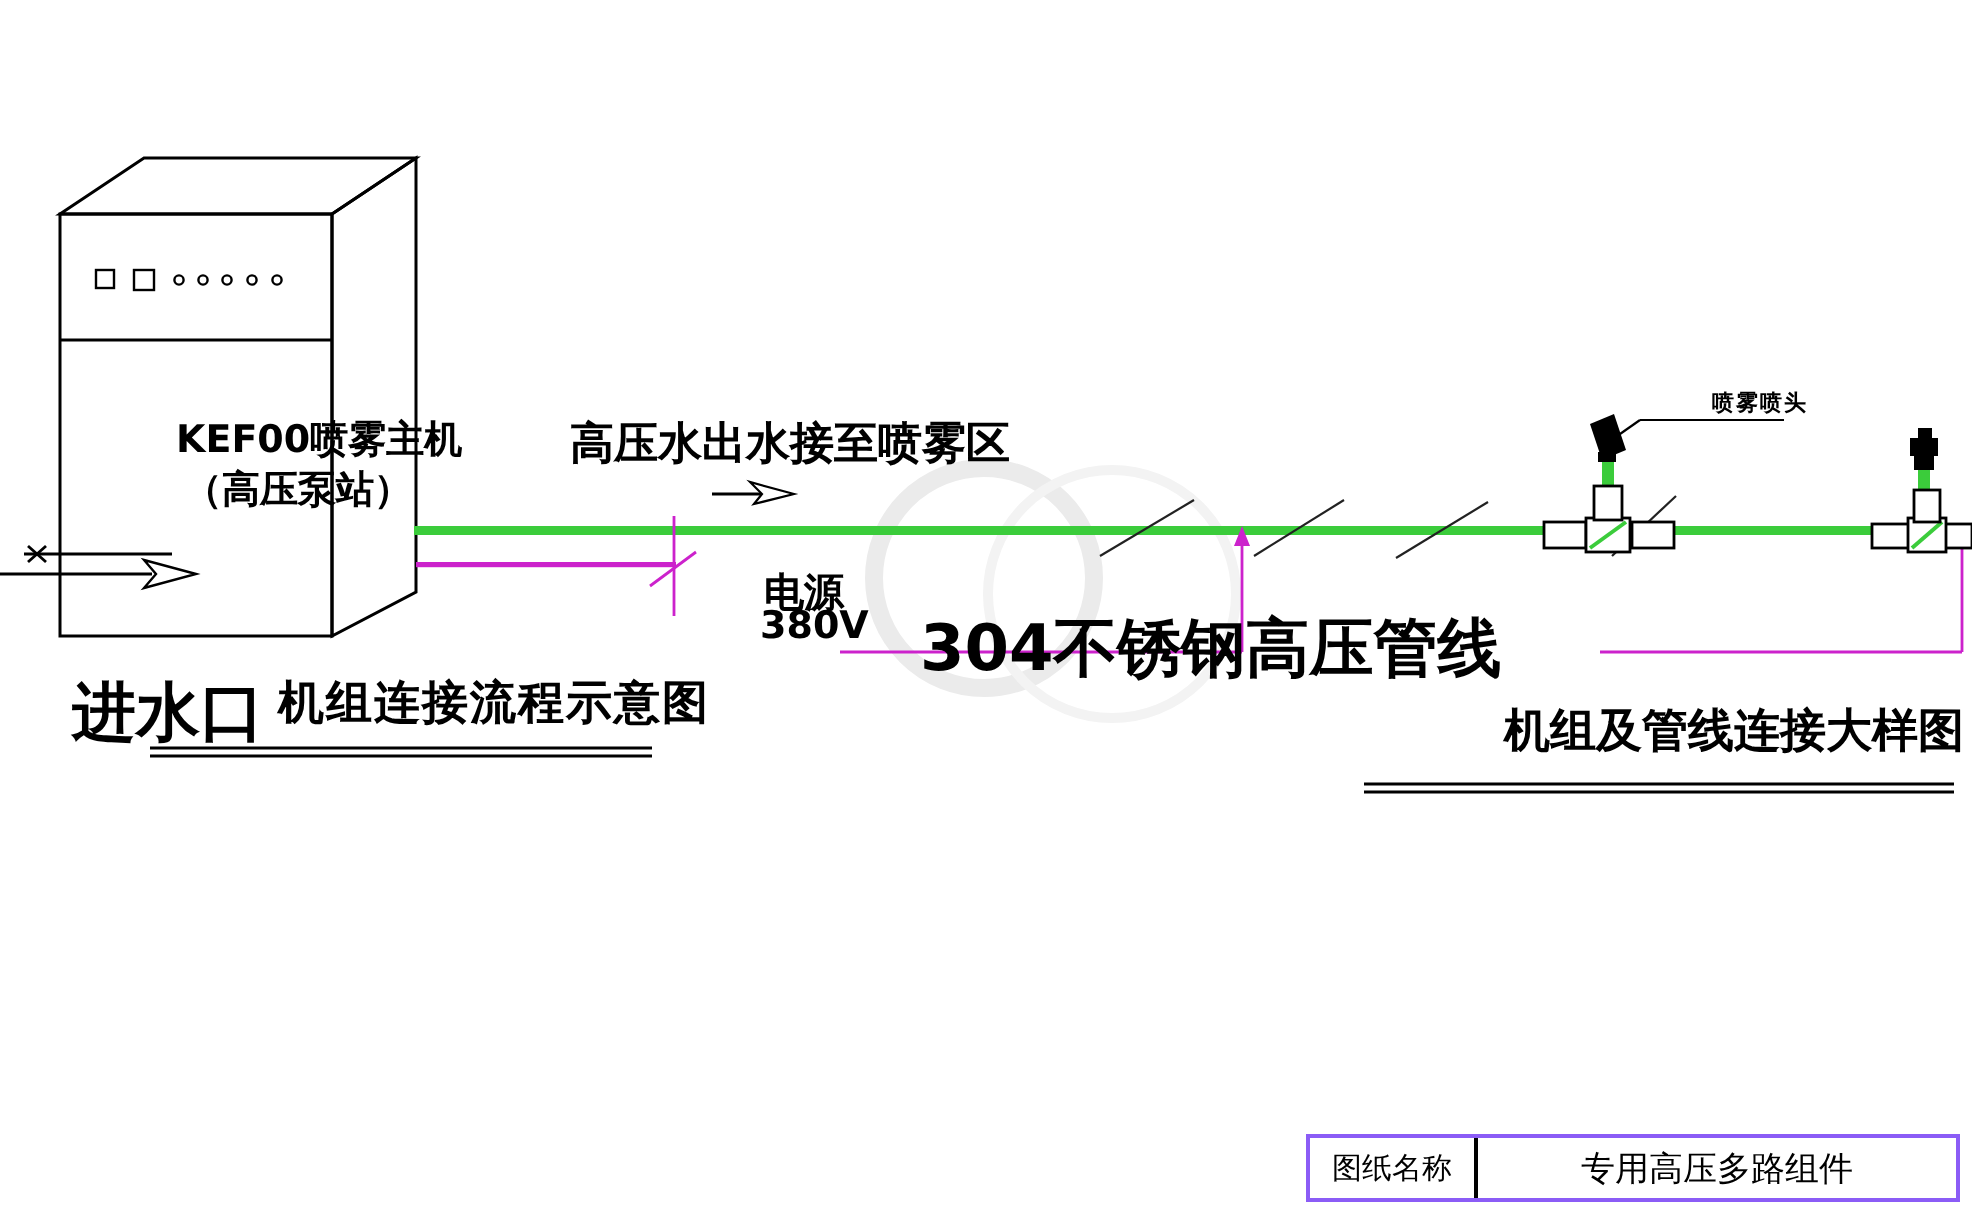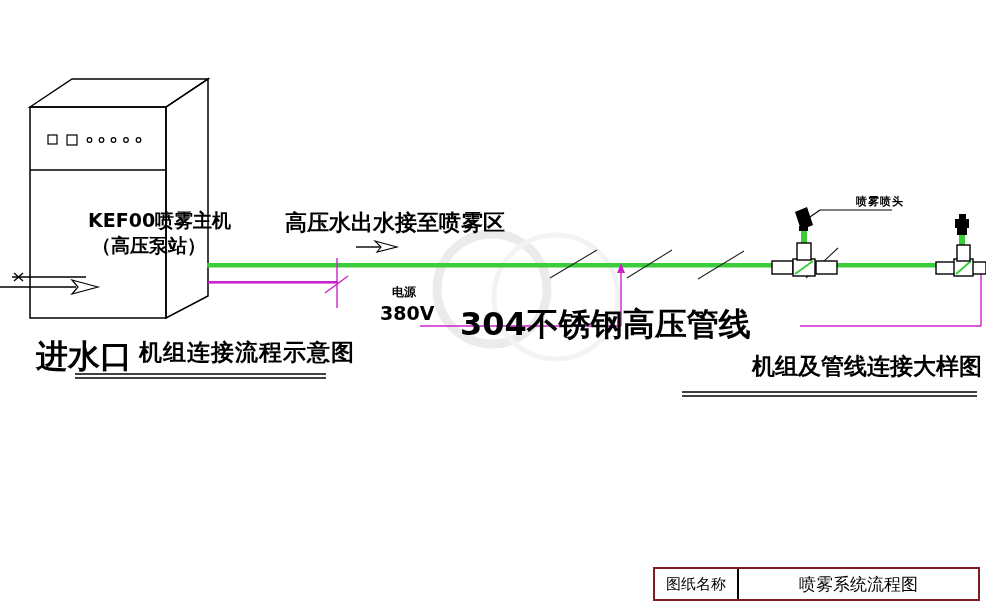--- a/index.html
+++ b/index.html
@@ -12,30 +12,30 @@
     color:#000;
   }
   #lineart{position:absolute;left:0;top:0;z-index:1;}
   .txt{position:absolute;z-index:2;line-height:1.05;white-space:nowrap;color:#000;}
   .b{font-weight:700;margin-left:36px;}
   .machine-name{left:52px;top:211px;font-size:19px;}
   .machine-sub{left:56px;top:236px;font-size:19px;}
   .inlet{left:0px;top:340px;font-size:32px;}
   .cap-left{left:103px;top:340px;font-size:23px;letter-spacing:1px;}
   .outlet{left:249px;top:211px;font-size:22px;}
-  .power{left:356px;top:286px;font-size:12px;}
+  .power{left:346px;top:286px;font-size:20px;}
   .volt{left:344px;top:304px;font-size:19px;}
   .pipe-label{left:424px;top:308px;font-size:32px;}
   .manifold{left:802px;top:297px;font-size:22px;}
   .nozzle-lbl{left:820px;top:196px;font-size:11px;letter-spacing:1px;}
   .cap-right{left:716px;top:354px;font-size:23px;text-align:right;}
   
   .title-block{
     position:absolute;left:653px;top:567px;width:327px;height:34px;
-    z-index:2;display:flex;border:2px solid #7f1d1d;box-sizing:border-box;
+    z-index:2;display:flex;border:2px solid #8b5cf6;box-sizing:border-box;
   }
   .tb-cell{display:flex;align-items:center;justify-content:center;font-size:16px;}
   .tb-label{width:82px;border-right:2px solid #000;font-size:15px;}
   .tb-value{flex:1;font-size:17px;}
 </style>
 </head>
 <body>
 
 <div id="stage">
 
@@ -152,16 +152,16 @@
   <div class="txt b outlet">高压水出水接至喷雾区</div>
   <div class="txt b cap-left">机组连接流程示意图</div>
   <div class="txt b power">电源</div>
   <div class="txt b volt">380V</div>
   <div class="txt b pipe-label">304不锈钢高压管线</div>
   <div class="txt b nozzle-lbl">喷雾喷头</div>
   <div class="txt b cap-right">机组及管线连接大样图</div>
 
   <div class="title-block">
     <div class="tb-cell tb-label">图纸名称</div>
-    <div class="tb-cell tb-value">喷雾系统流程图</div>
+    <div class="tb-cell tb-value">专用高压多路组件</div>
   </div>
 
 </div>
 
 </body></html>

